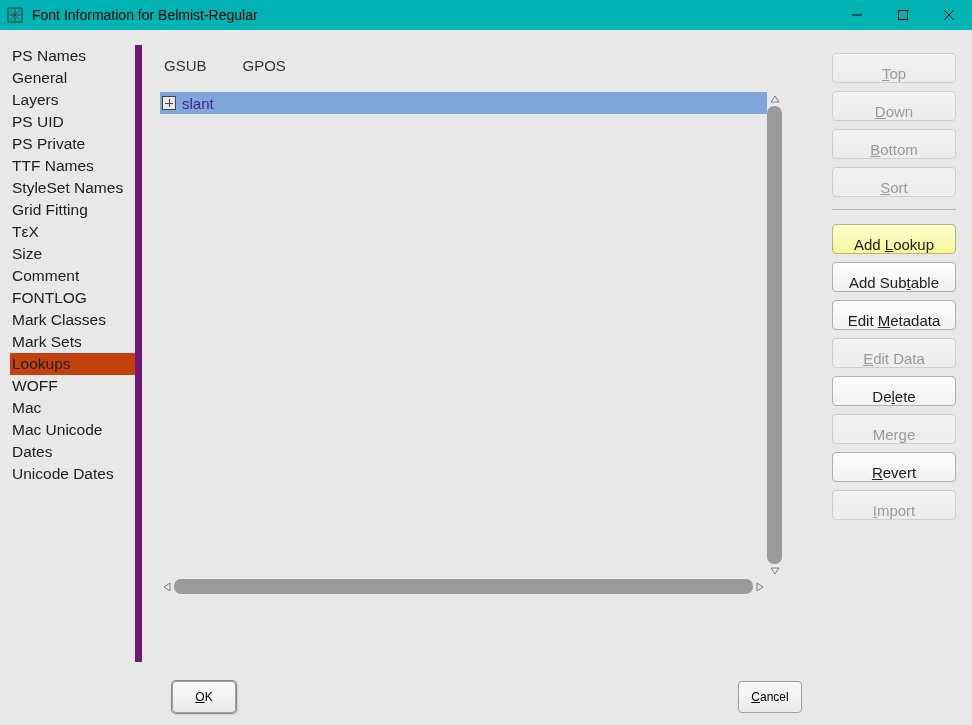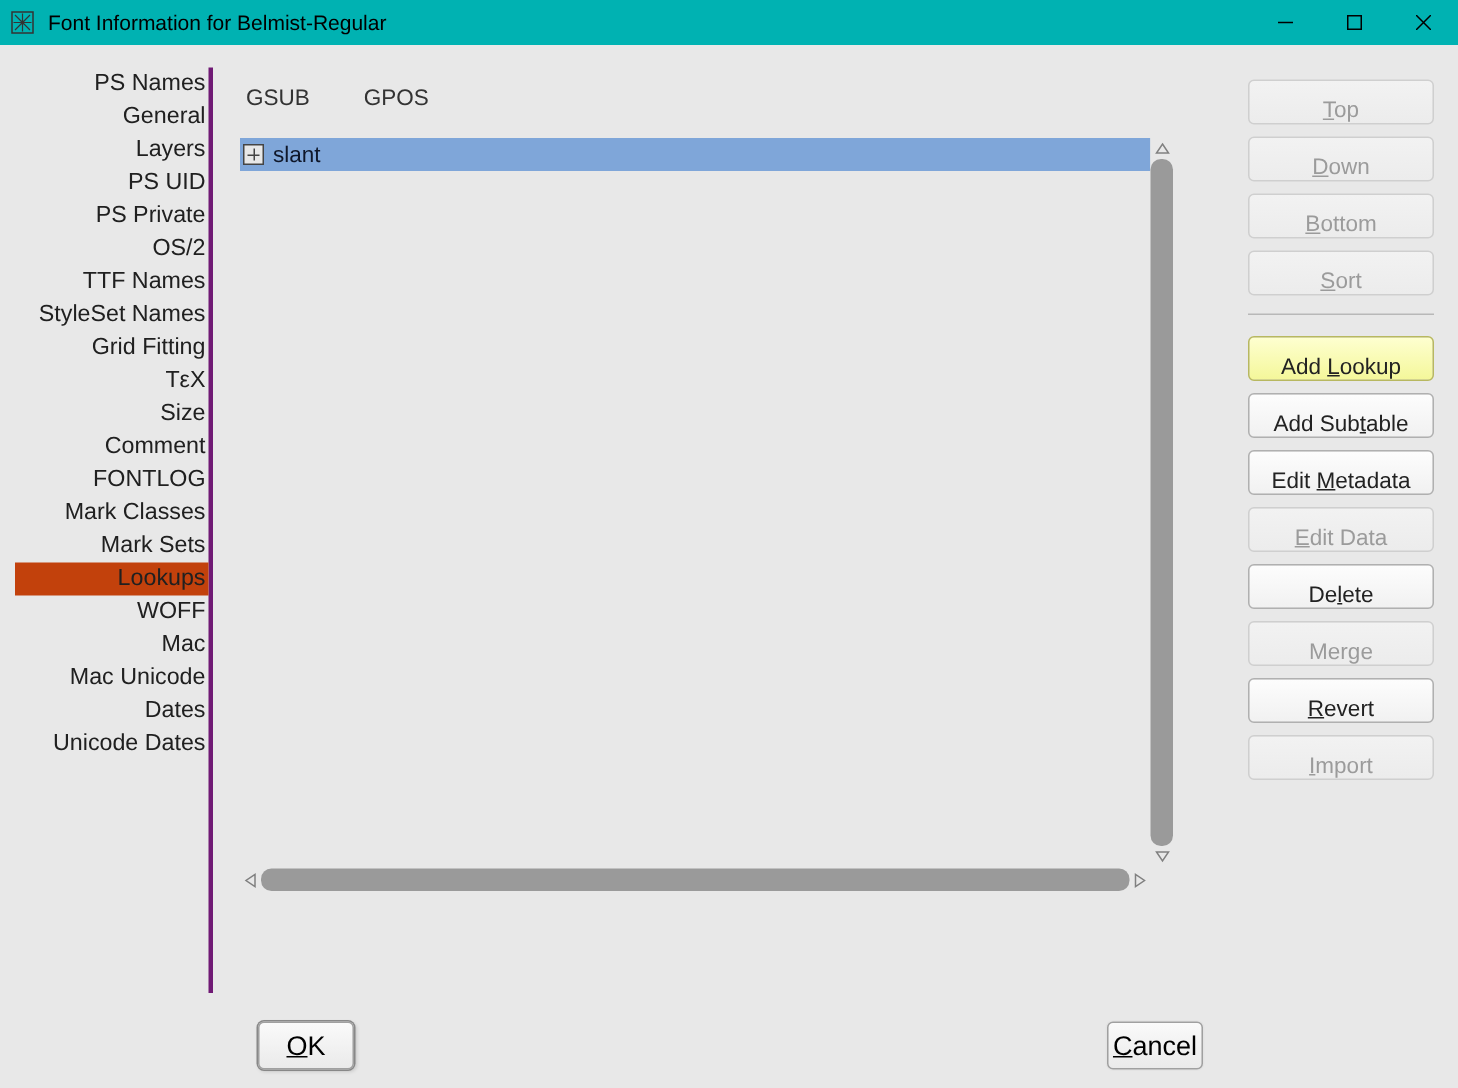--- a/index.html
+++ b/index.html
@@ -49,23 +49,22 @@
     top: 30px; left: 0; right: 0; bottom: 0;
     background: #e8e8e8;
     padding: 15px 10px 14px 10px;
   }
   .content {
     display: flex;
     height: 617px;
   }
   .sidebar {
     width: 132px;
-    border-right: 3px solid #701a75;
+    border-right: 7px solid #701a75;
     padding-top: 0;
-    text-align: right;
   }
   .sidebar-item {
     padding: 1px 2px 1px 2px;
     color: #202020;
     font-size: 15.5px;
     line-height: 20px;
     white-space: nowrap;
     cursor: pointer;
   }
   .sidebar-item.selected {
@@ -99,21 +98,21 @@
     background: #e8e8e8;
     overflow: hidden;
   }
   .list-row {
     background: #7fa6d9;
     height: 22px;
     display: flex;
     align-items: center;
     padding-left: 2px;
     font-size: 15px;
-    color: #0f172a;
+    color: #4c1d95;
   }
   .expand-icon {
     width: 14px; height: 14px;
     border: 1px solid #444;
     margin-right: 6px;
     position: relative;
     background: #e8e8e8;
   }
   .expand-icon::before,
   .expand-icon::after {
@@ -217,21 +216,21 @@
   }
   .dlg-btn {
     width:64px;
     height:32px;
     border:1px solid #a0a0a0;
     border-radius:4px;
     background: linear-gradient(#fafafa,#eaeaea);
     display:flex;
     align-items:center;
     justify-content:center;
-    font-size:18px;
+    font-size:12px;
     cursor:pointer;
     box-shadow: 0 0 0 1px rgba(0,0,0,0.02);
   }
   .dlg-btn.default {
     box-shadow: 0 0 0 1px #888, 1px 1px 3px rgba(0,0,0,0.2);
   }
   .dlg-btn .ud { text-decoration: underline; }
 </style>
 </head>
 <body>
@@ -264,21 +263,20 @@
 </div>
 
 <div class="dialog-body">
   <div class="content">
     <div class="sidebar" id="sidebar">
         <div class="sidebar-item">PS Names</div>
         <div class="sidebar-item">General</div>
         <div class="sidebar-item">Layers</div>
         <div class="sidebar-item">PS UID</div>
         <div class="sidebar-item">PS Private</div>
-        <div class="sidebar-item">OS/2</div>
         <div class="sidebar-item">TTF Names</div>
         <div class="sidebar-item">StyleSet Names</div>
         <div class="sidebar-item">Grid Fitting</div>
         <div class="sidebar-item">TεX</div>
         <div class="sidebar-item">Size</div>
         <div class="sidebar-item">Comment</div>
         <div class="sidebar-item">FONTLOG</div>
         <div class="sidebar-item">Mark Classes</div>
         <div class="sidebar-item">Mark Sets</div>
         <div class="sidebar-item selected">Lookups</div>

